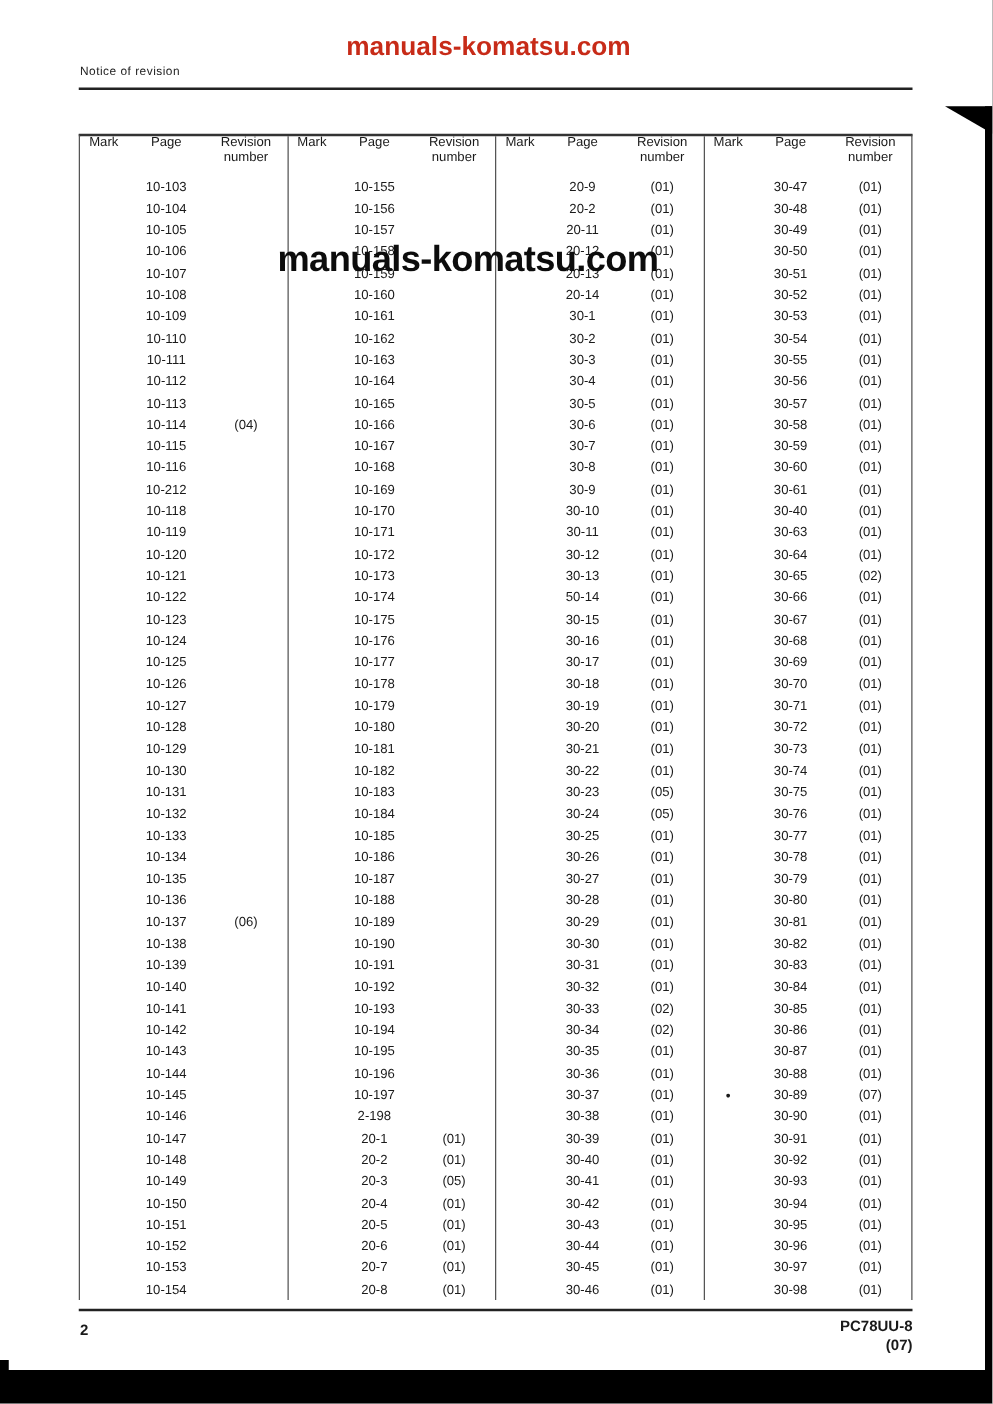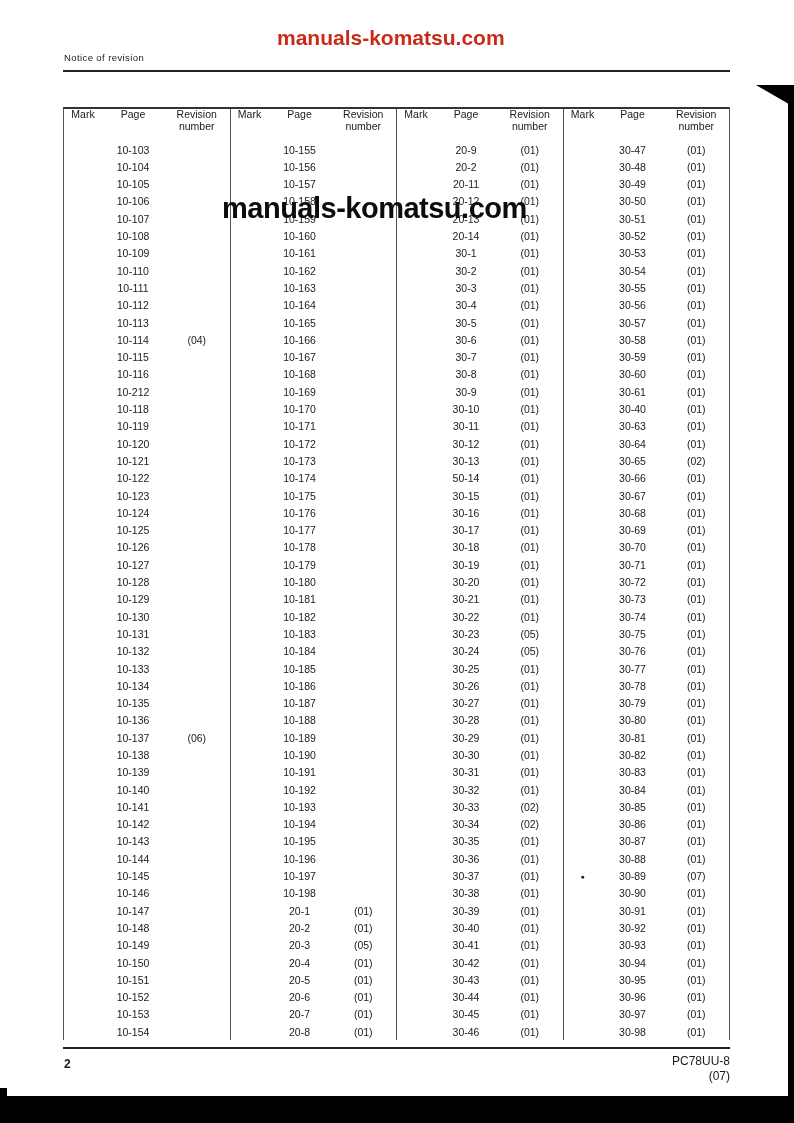--- a/index.html
+++ b/index.html
@@ -43,21 +43,21 @@
   .trow .c0 { font-size:7px; }
   
   .footer-rule {
     position:absolute; left:63px; top:1047px; width:667px; height:2px; background:#222;
   }
   .page-number {
     position:absolute; left:64px; top:1057px; font-size:12px; font-weight:bold;
   }
   .footer-right {
     position:absolute; left:530px; top:1054px; width:200px;
-    text-align:right; font-size:12px; font-weight:normal; line-height:15px;
+    text-align:right; font-size:12px; font-weight:bold; line-height:15px;
   }
   
   .edge-strip  { position:absolute; right:0; top:85px; width:6px; height:1011px; background:#000; z-index:10; }
   .edge-wedge  { position:absolute; right:0; top:85px; width:0; height:0;
                  border-top:22px solid #000; border-left:38px solid transparent; z-index:10; }
   .bottom-bar  { position:absolute; left:0; bottom:0; width:794px; height:27px; background:#000; z-index:10; }
   .bottom-nub  { position:absolute; left:0; bottom:27px; width:7px; height:8px; background:#000; z-index:10; }
 </style>
 </head>
 <body>
@@ -554,21 +554,21 @@
           <div class="tcell c1">10-196</div>
           <div class="tcell c2"></div>
         </div>
         <div class="trow">
           <div class="tcell c0"></div>
           <div class="tcell c1">10-197</div>
           <div class="tcell c2"></div>
         </div>
         <div class="trow">
           <div class="tcell c0"></div>
-          <div class="tcell c1">10-198</div>
+          <div class="tcell c1">2-198</div>
           <div class="tcell c2"></div>
         </div>
         <div class="trow">
           <div class="tcell c0"></div>
           <div class="tcell c1">20-1</div>
           <div class="tcell c2">(01)</div>
         </div>
         <div class="trow">
           <div class="tcell c0"></div>
           <div class="tcell c1">20-2</div>

